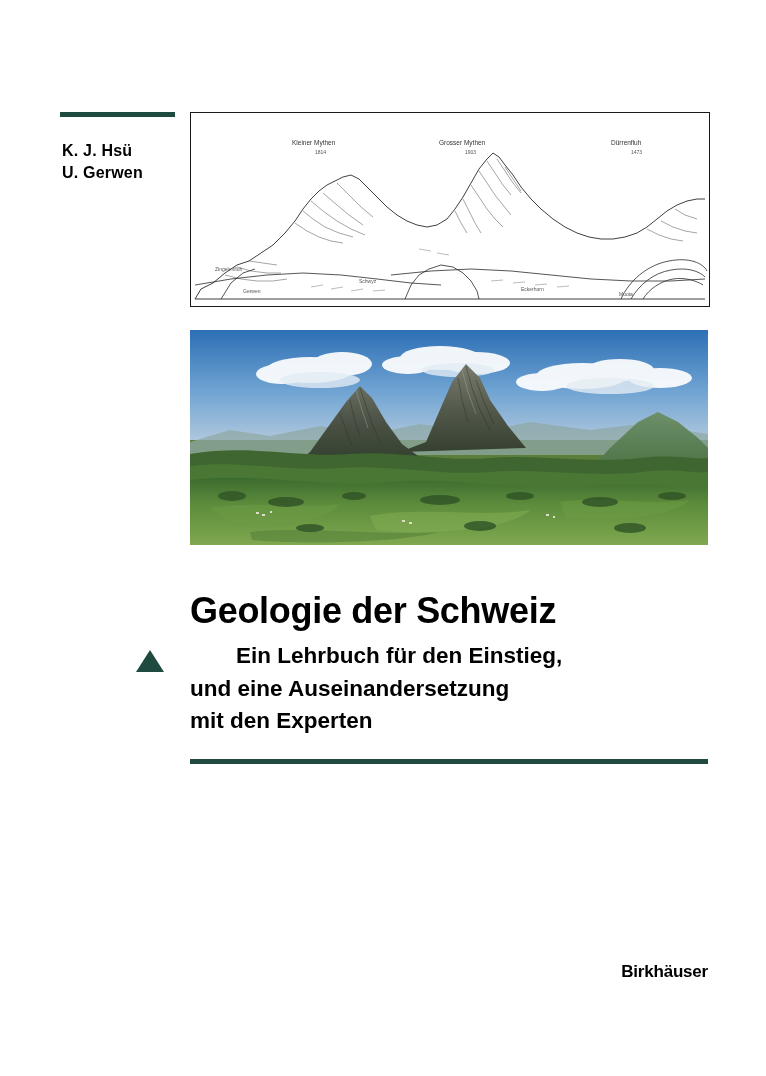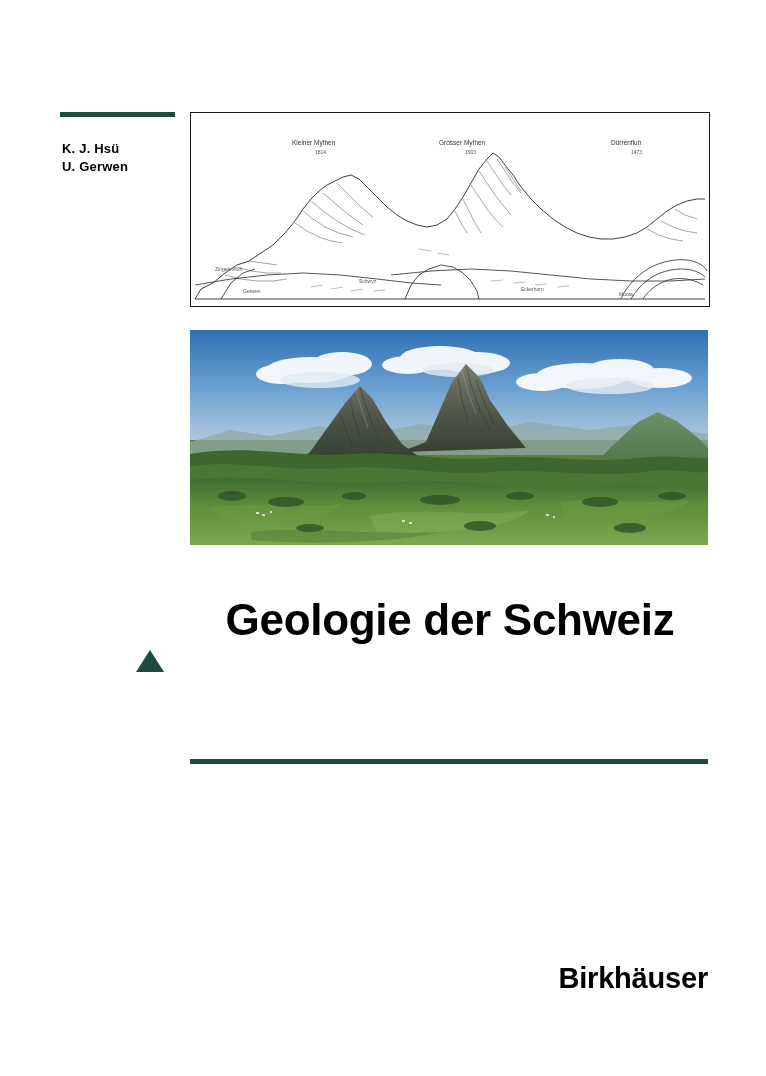--- a/index.html
+++ b/index.html
@@ -41,21 +41,21 @@
     width: 518px;
     height: 5px;
   }
 
   
   .authors {
     position: absolute;
     left: 62px;
     top: 140px;
     width: 130px;
-    font-size: 13px;
+    font-size: 16px;
     font-weight: bold;
     line-height: 1.35;
     letter-spacing: 0.2px;
   }
   .authors div { white-space: nowrap; }
 
   
   .sketch {
     position: absolute;
     left: 190px;
@@ -89,25 +89,24 @@
     background: #5b7f3a;
   }
   .photo svg { display: block; }
 
   
   .main-title {
     position: absolute;
     left: 190px;
     top: 568px;
     width: 520px;
-    font-size: 44px;
+    font-size: 36px;
     font-weight: bold;
     letter-spacing: -0.3px;
     line-height: 1.05;
-    text-align: center;
   }
   .subtitle {
     position: absolute;
     left: 190px;
     top: 640px;
     width: 520px;
     font-size: 22.5px;
     font-weight: bold;
     line-height: 1.45;
   }
@@ -124,21 +123,21 @@
     border-bottom: 22px solid #1f4a3f;
   }
 
   
   .publisher {
     position: absolute;
     left: 0;
     top: 962px;
     width: 708px;
     text-align: right;
-    font-size: 29px;
+    font-size: 17px;
     font-weight: bold;
     letter-spacing: -0.2px;
   }
 </style>
 </head>
 <body>
 
 <div class="cover">
 
   <div class="rule rule-top-left"></div>
@@ -331,18 +330,23 @@
         <rect x="356" y="184" width="3" height="2"></rect>
         <rect x="363" y="186" width="2" height="2"></rect>
       </g>
     </svg>
   </div>
 
   <h1 class="main-title">Geologie der Schweiz</h1>
 
   <div class="triangle"></div>
 
+  <div class="subtitle">
+    <div class="indent">Ein Lehrbuch für den Einstieg,</div>
+    <div>und eine Auseinandersetzung</div>
+    <div>mit den Experten</div>
+  </div>
 
   <div class="rule rule-bottom"></div>
 
   <div class="publisher">Birkhäuser</div>
 
 </div>
 
 </body></html>

